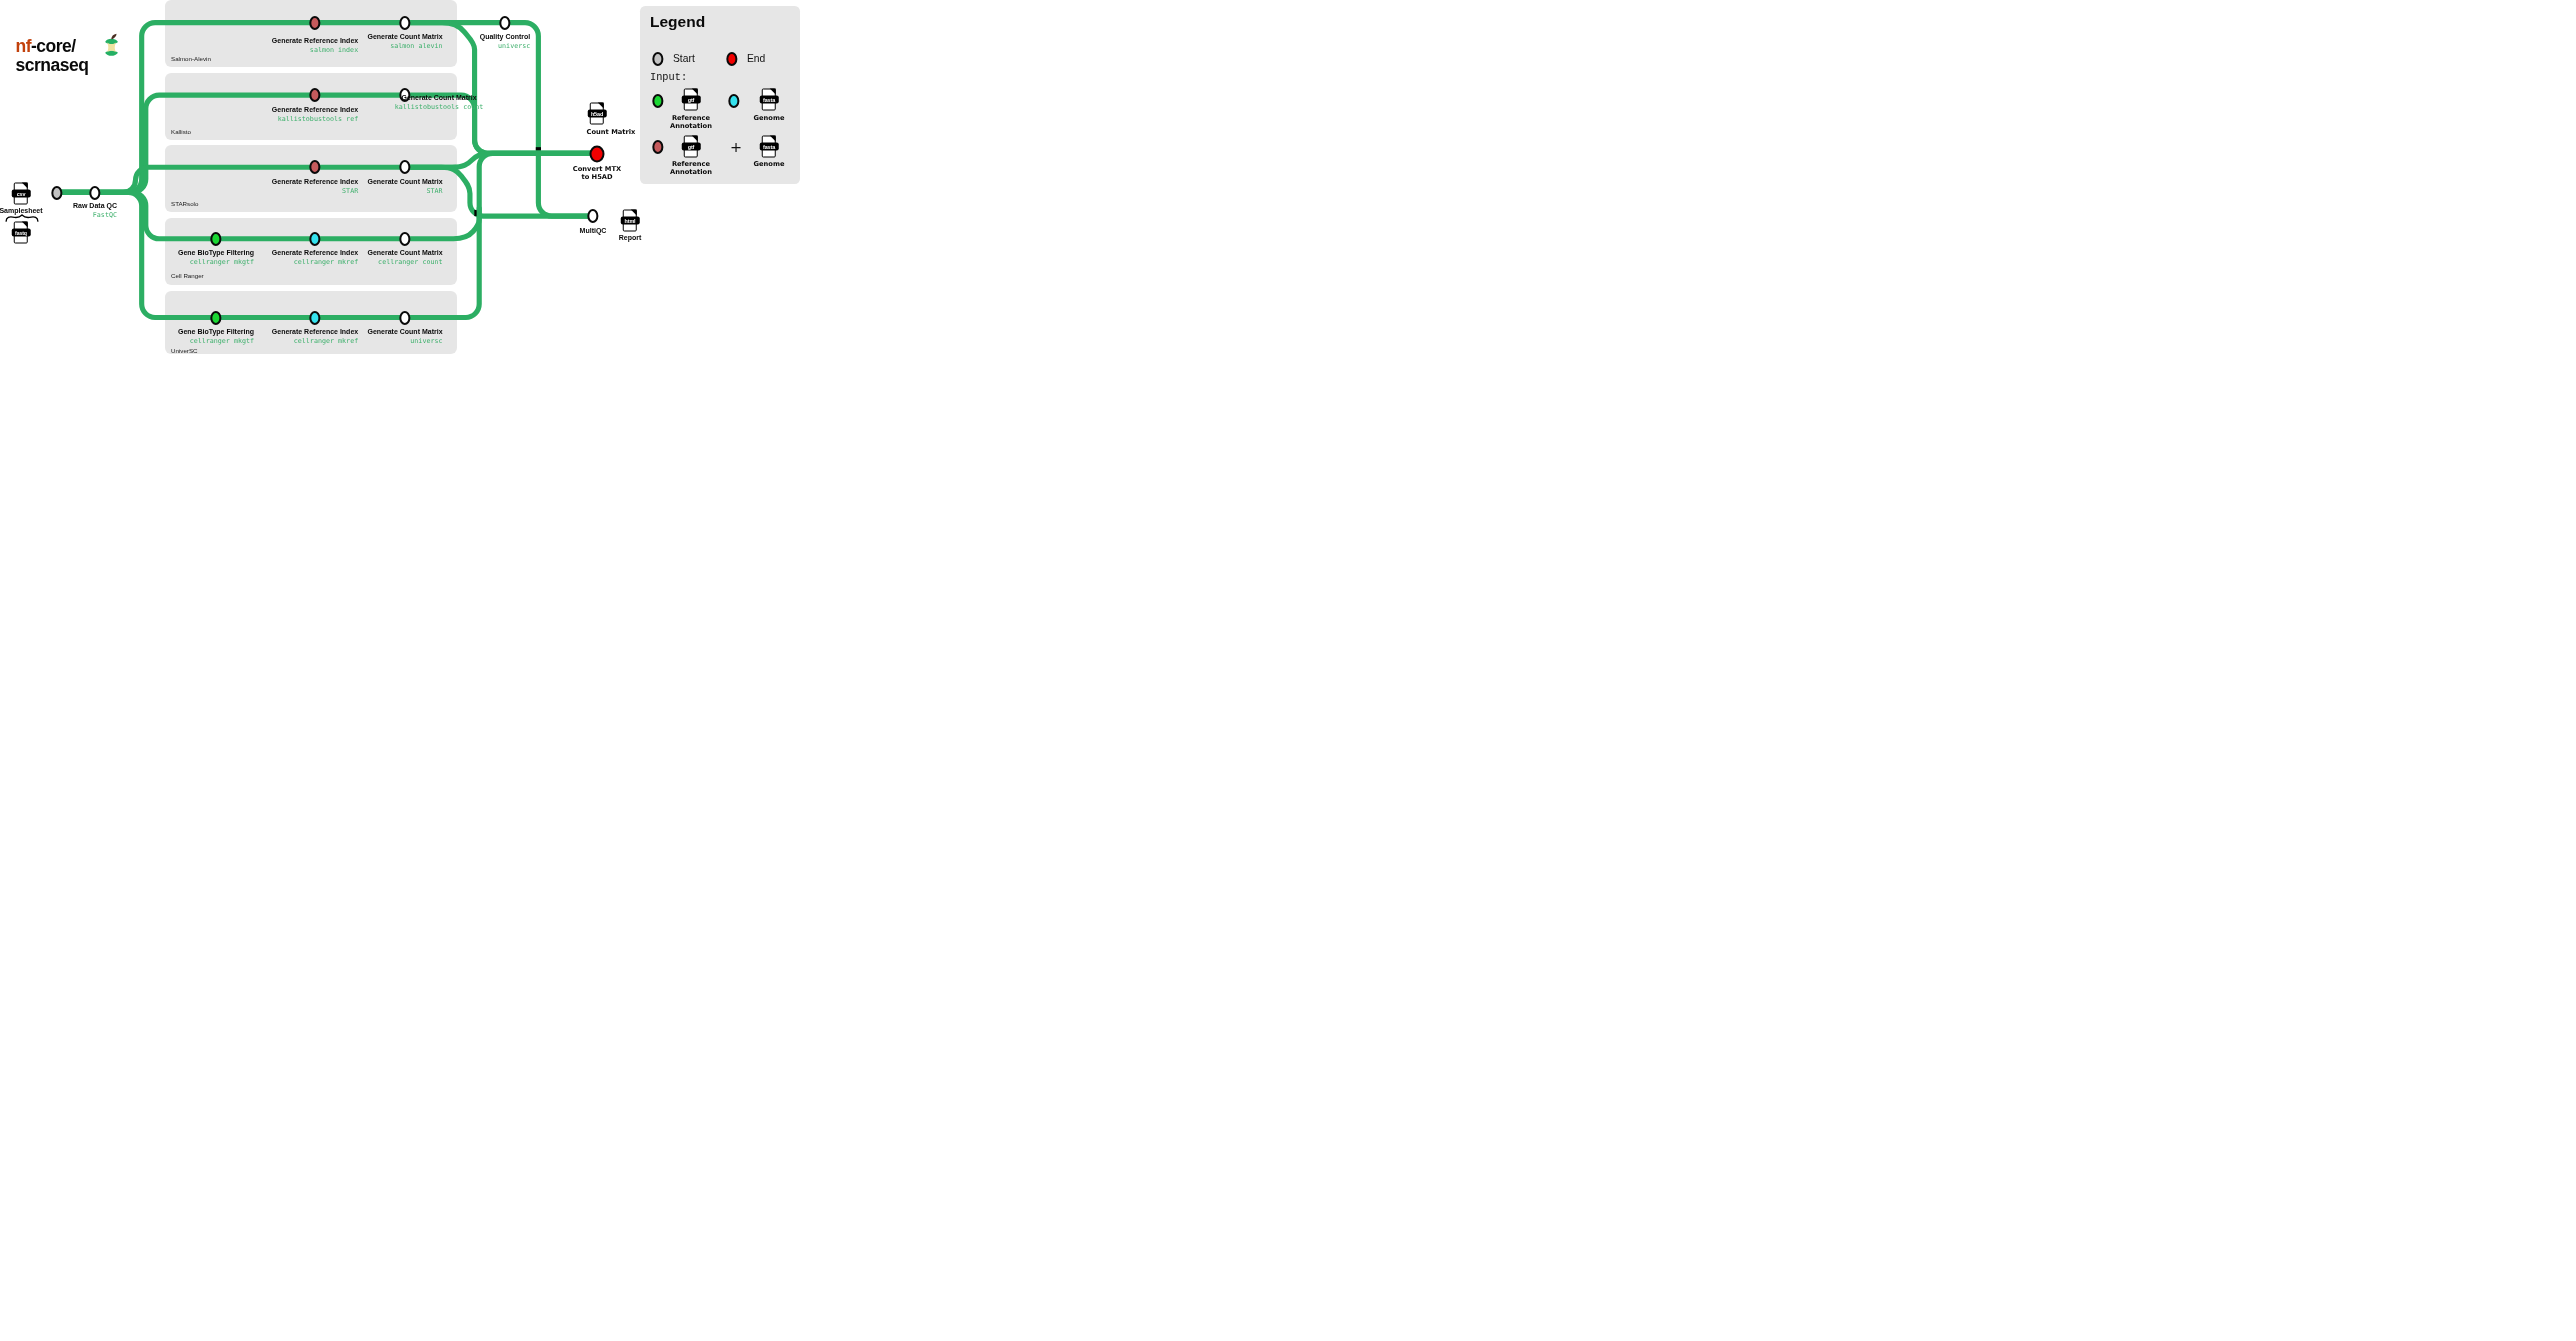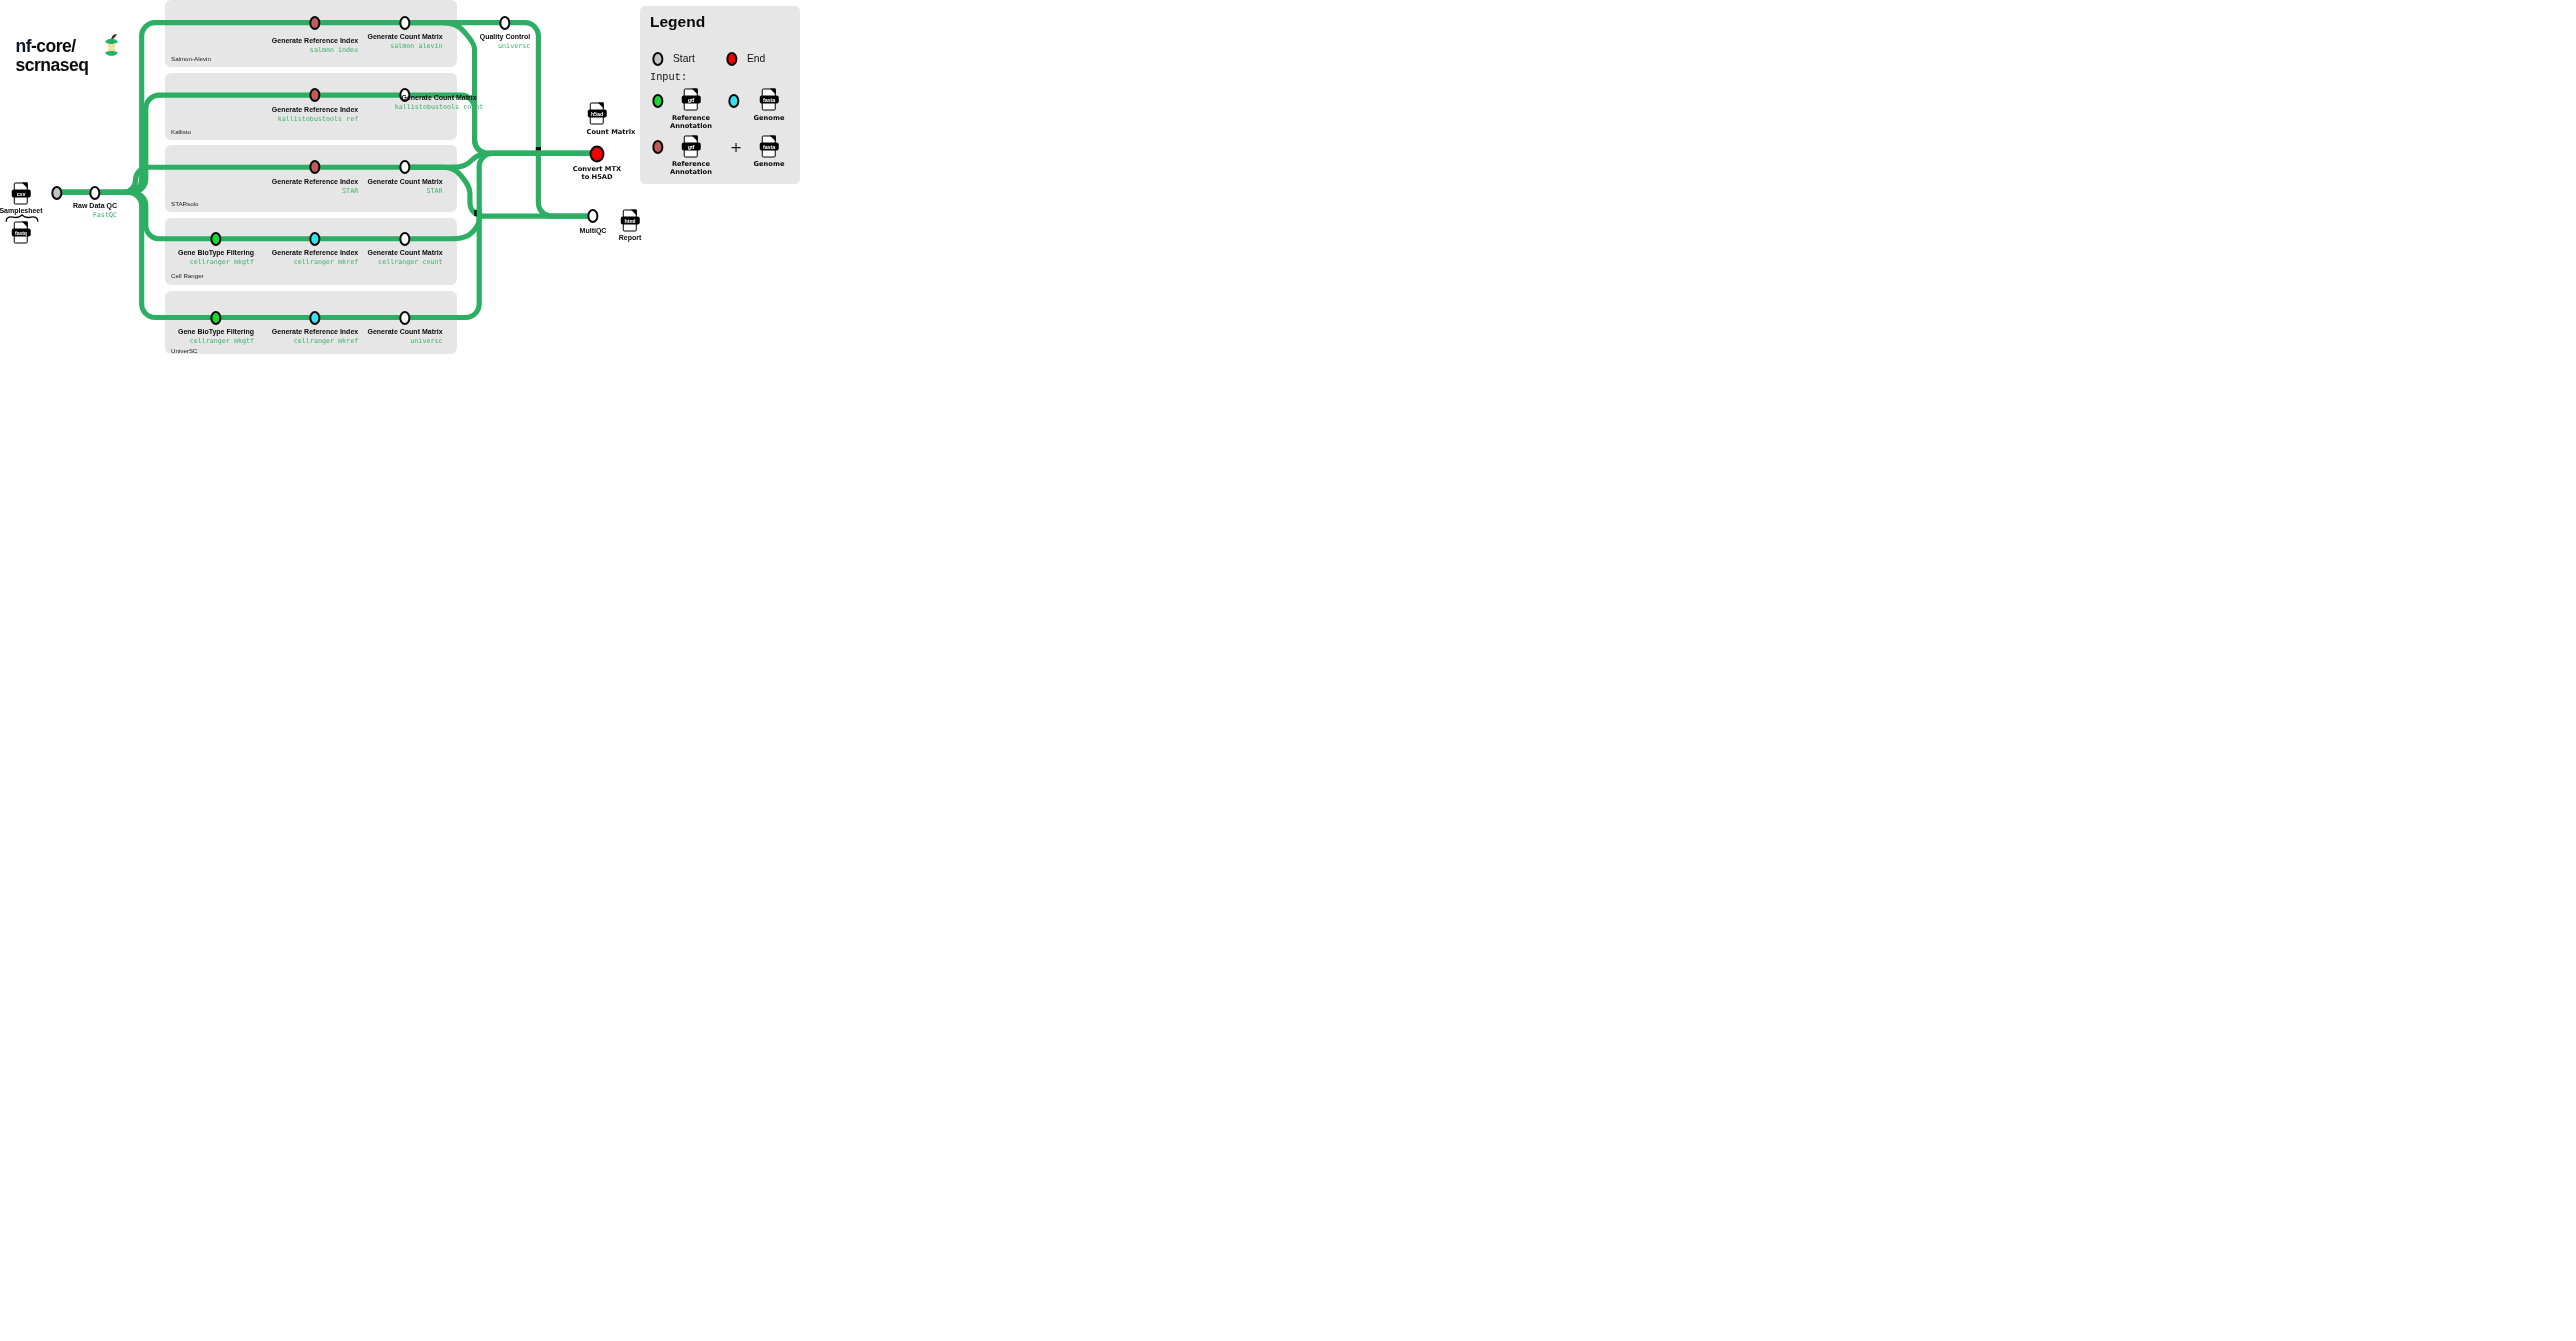--- a/index.html
+++ b/index.html
@@ -34,21 +34,21 @@
   .caption.wide{font:700 6.7px "DejaVu Sans",sans-serif;}
   #legend{position:absolute;left:640px;top:6.2px;width:160px;height:178px;background:var(--box);
           border-radius:5.2px;z-index:0;}
   .lg-circle{position:absolute;width:11.3px;height:14px;box-sizing:border-box;border:2.3px solid var(--ink);
              border-radius:50%;transform:translate(-50%,-50%);z-index:2;}
   .lg-text{position:absolute;font:10.3px "Liberation Sans",sans-serif;color:#111;z-index:2;white-space:nowrap;}
   #legend-title{position:absolute;left:650px;top:13.4px;font:700 15.5px "Liberation Sans",sans-serif;
                 color:var(--ink);z-index:2;}
   #logo{position:absolute;left:15.5px;top:37px;z-index:2;font:700 17.5px "Liberation Sans",sans-serif;
         letter-spacing:-0.5px;line-height:1.06;color:var(--ink);}
-  #logo .nf{color:#0f172a;}
+  #logo .nf{color:#c2410c;}
   #apple{position:absolute;left:101px;top:33px;z-index:2;}
   .tick{fill:#000;}
 </style>
 </head>
 <body>
 
 <div id="canvas">
 
   <div class="lanebox" style="top:0;height:67px;"></div>
   <div class="lanebox" style="top:73px;height:67px;"></div>

